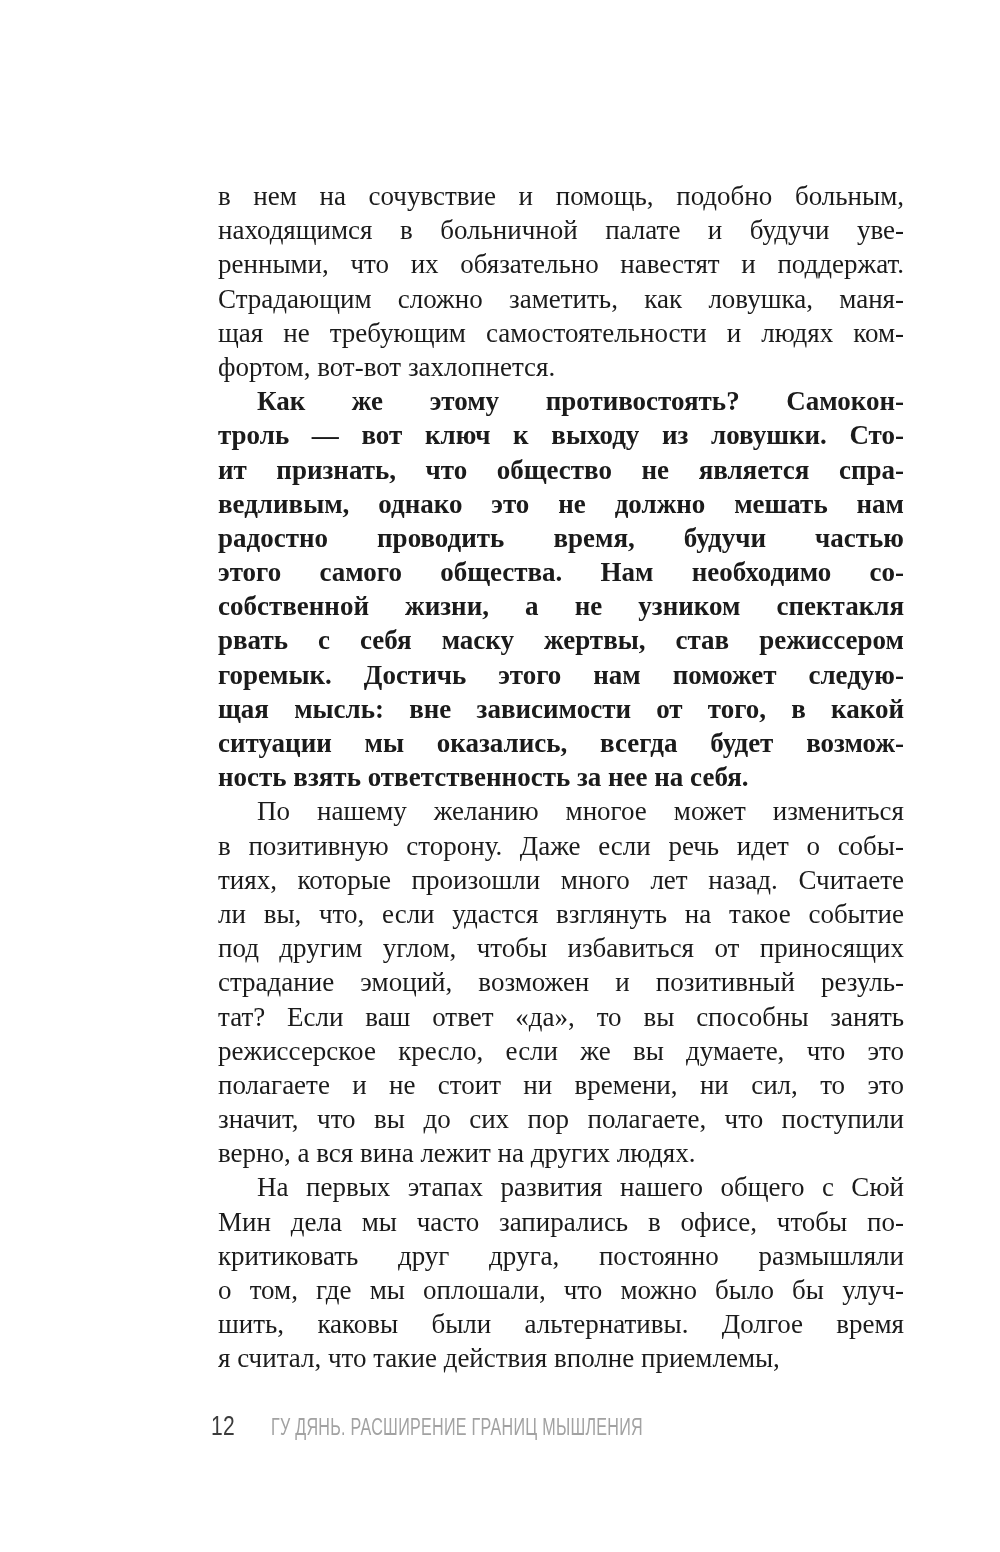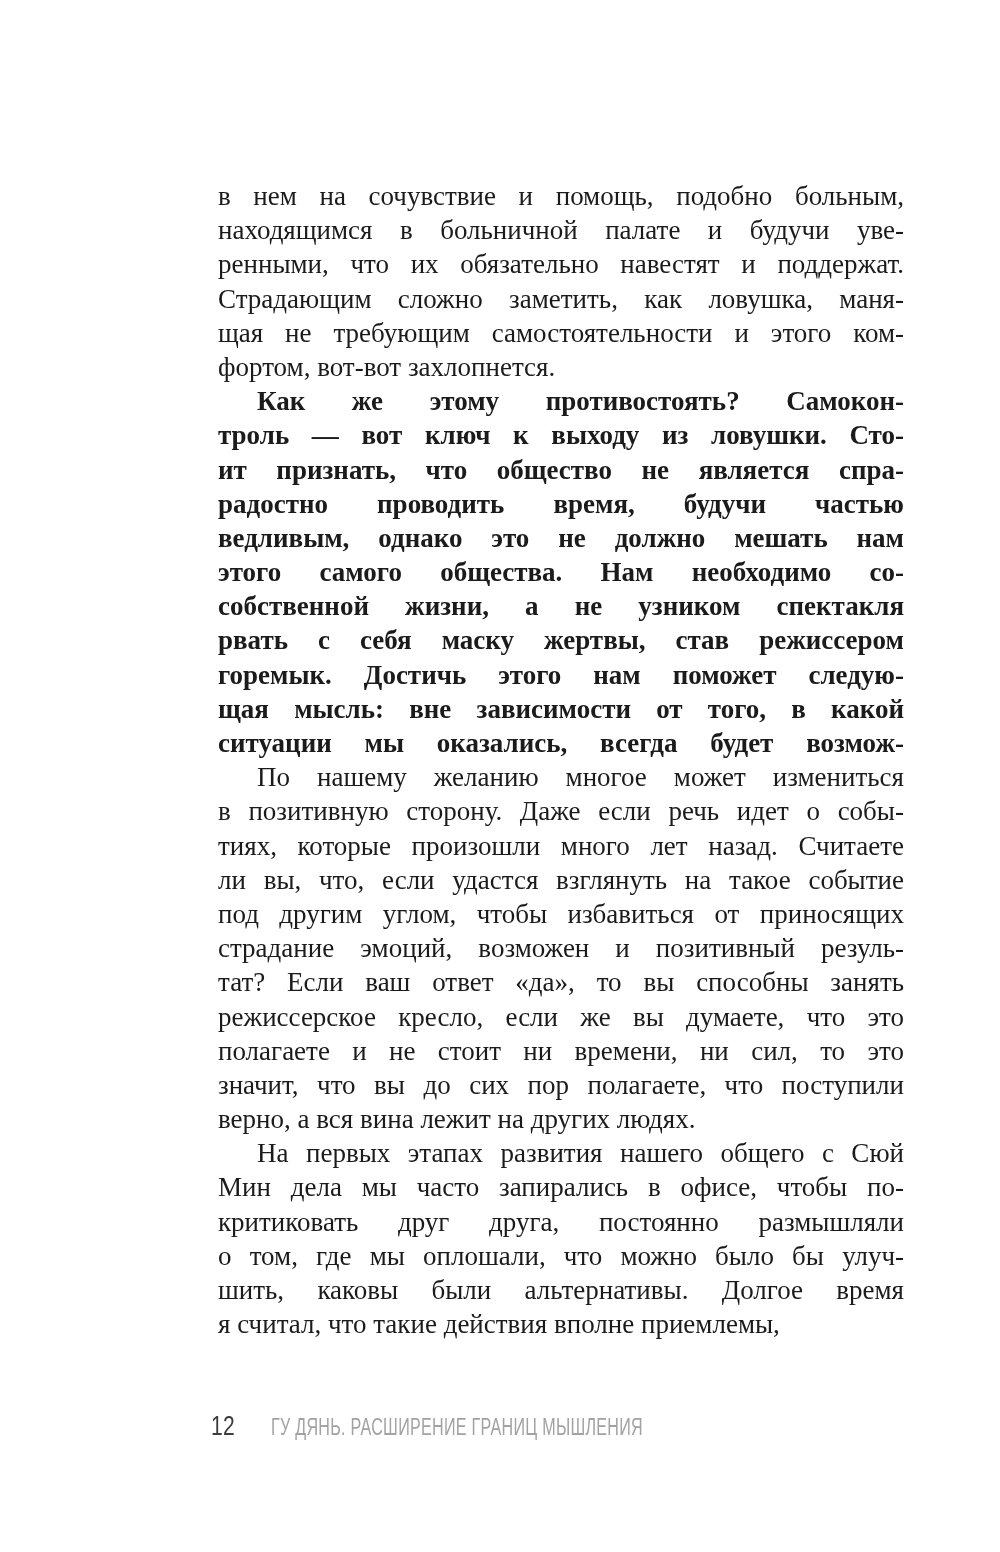--- a/index.html
+++ b/index.html
@@ -75,35 +75,36 @@
 <body>
 
 <div id="book-page">
 
   <div id="text-block">
       <div class="para regular">
         <div class="line first">в нем на сочувствие и помощь, подобно больным,</div>
         <div class="line">находящимся в больничной палате и будучи уве-</div>
         <div class="line">ренными, что их обязательно навестят и поддержат.</div>
         <div class="line">Страдающим сложно заметить, как ловушка, маня-</div>
-        <div class="line">щая не требующим самостоятельности и этого ком-</div>
+        <div class="line">щая не требующим самостоятельности и людях ком-</div>
         <div class="line para-last">фортом, вот-вот захлопнется.</div>
       </div>
       <div class="para bold indent">
         <div class="line first">Как же этому противостоять? Самокон-</div>
         <div class="line">троль — вот ключ к выходу из ловушки. Сто-</div>
         <div class="line">ит признать, что общество не является спра-</div>
+        <div class="line">ведливым, однако это не должно мешать нам</div>
         <div class="line">радостно проводить время, будучи частью</div>
-        <div class="line">ведливым, однако это не должно мешать нам</div>
         <div class="line">этого самого общества. Нам необходимо со-</div>
         <div class="line">собственной жизни, а не узником спектакля</div>
         <div class="line">рвать с себя маску жертвы, став режиссером</div>
         <div class="line">горемык. Достичь этого нам поможет следую-</div>
         <div class="line">щая мысль: вне зависимости от того, в какой</div>
         <div class="line">ситуации мы оказались, всегда будет возмож-</div>
+        <div class="line para-last">ность взять ответственность за нее на себя.</div>
       </div>
       <div class="para regular indent">
         <div class="line first">По нашему желанию многое может измениться</div>
         <div class="line">в позитивную сторону. Даже если речь идет о собы-</div>
         <div class="line">тиях, которые произошли много лет назад. Считаете</div>
         <div class="line">ли вы, что, если удастся взглянуть на такое событие</div>
         <div class="line">под другим углом, чтобы избавиться от приносящих</div>
         <div class="line">страдание эмоций, возможен и позитивный резуль-</div>
         <div class="line">тат? Если ваш ответ «да», то вы способны занять</div>
         <div class="line">режиссерское кресло, если же вы думаете, что это</div>

